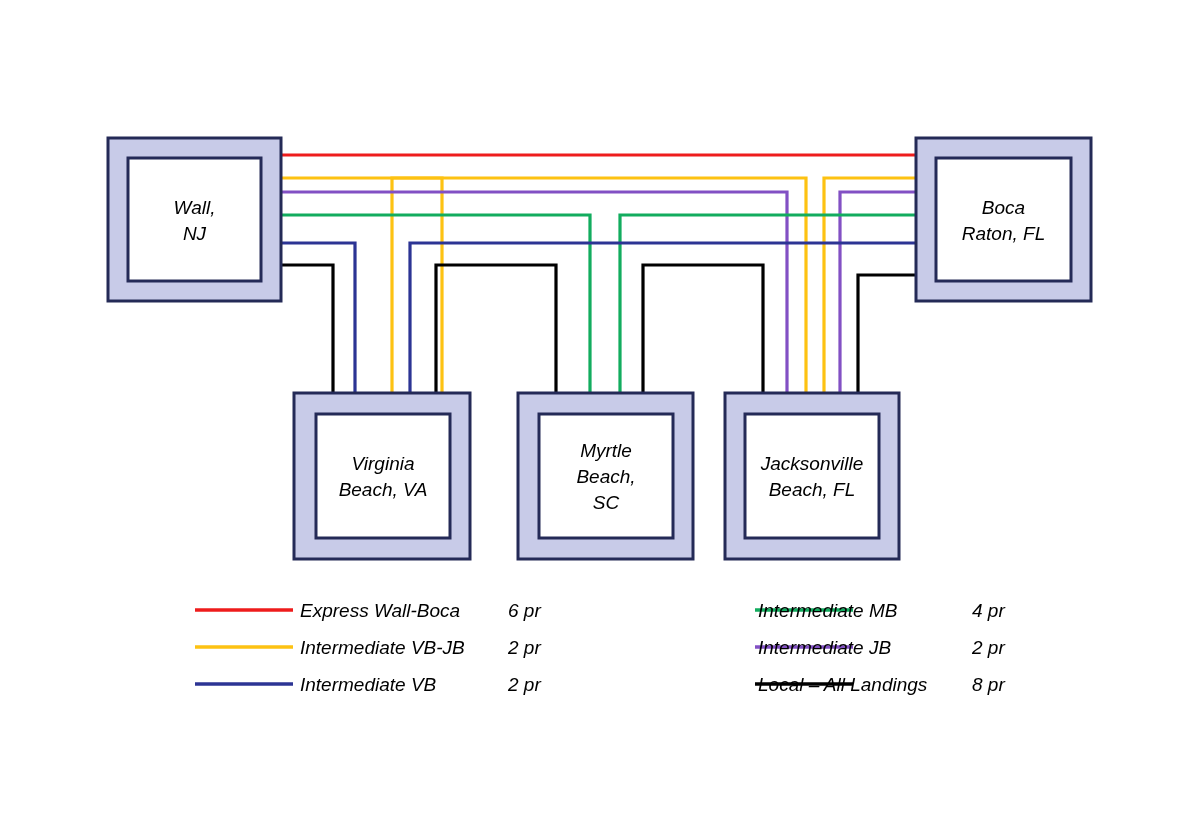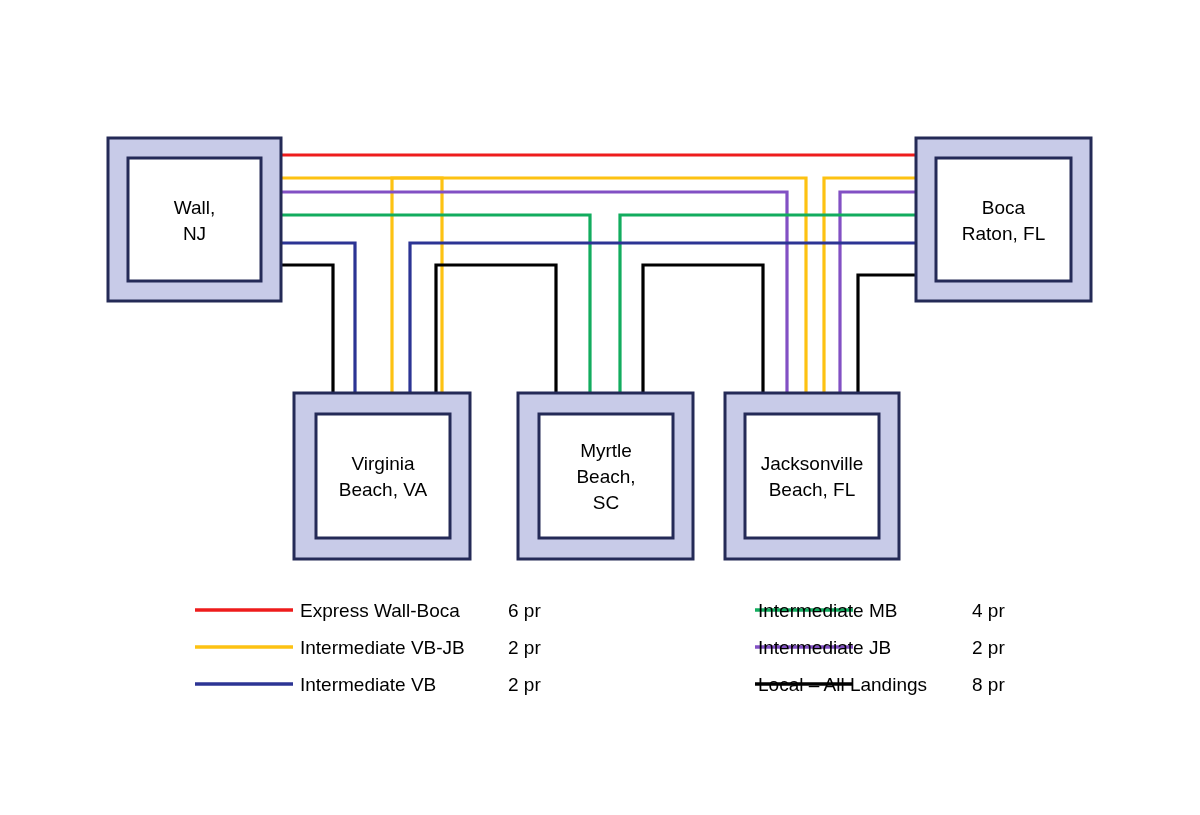--- a/index.html
+++ b/index.html
@@ -14,20 +14,21 @@
     font-family: "Liberation Sans", sans-serif;
     position: relative;
     overflow: hidden;
   }
   #diagram-root {
     position: absolute;
     left: 0;
     top: 0;
     width: 1200px;
     height: 815px;
+    font-style: italic;
   }
   svg#network-svg {
     position: absolute;
     left: 0;
     top: 0;
     width: 1200px;
     height: 815px;
   }
   .node-label {
     font-family: "Liberation Sans", sans-serif;

